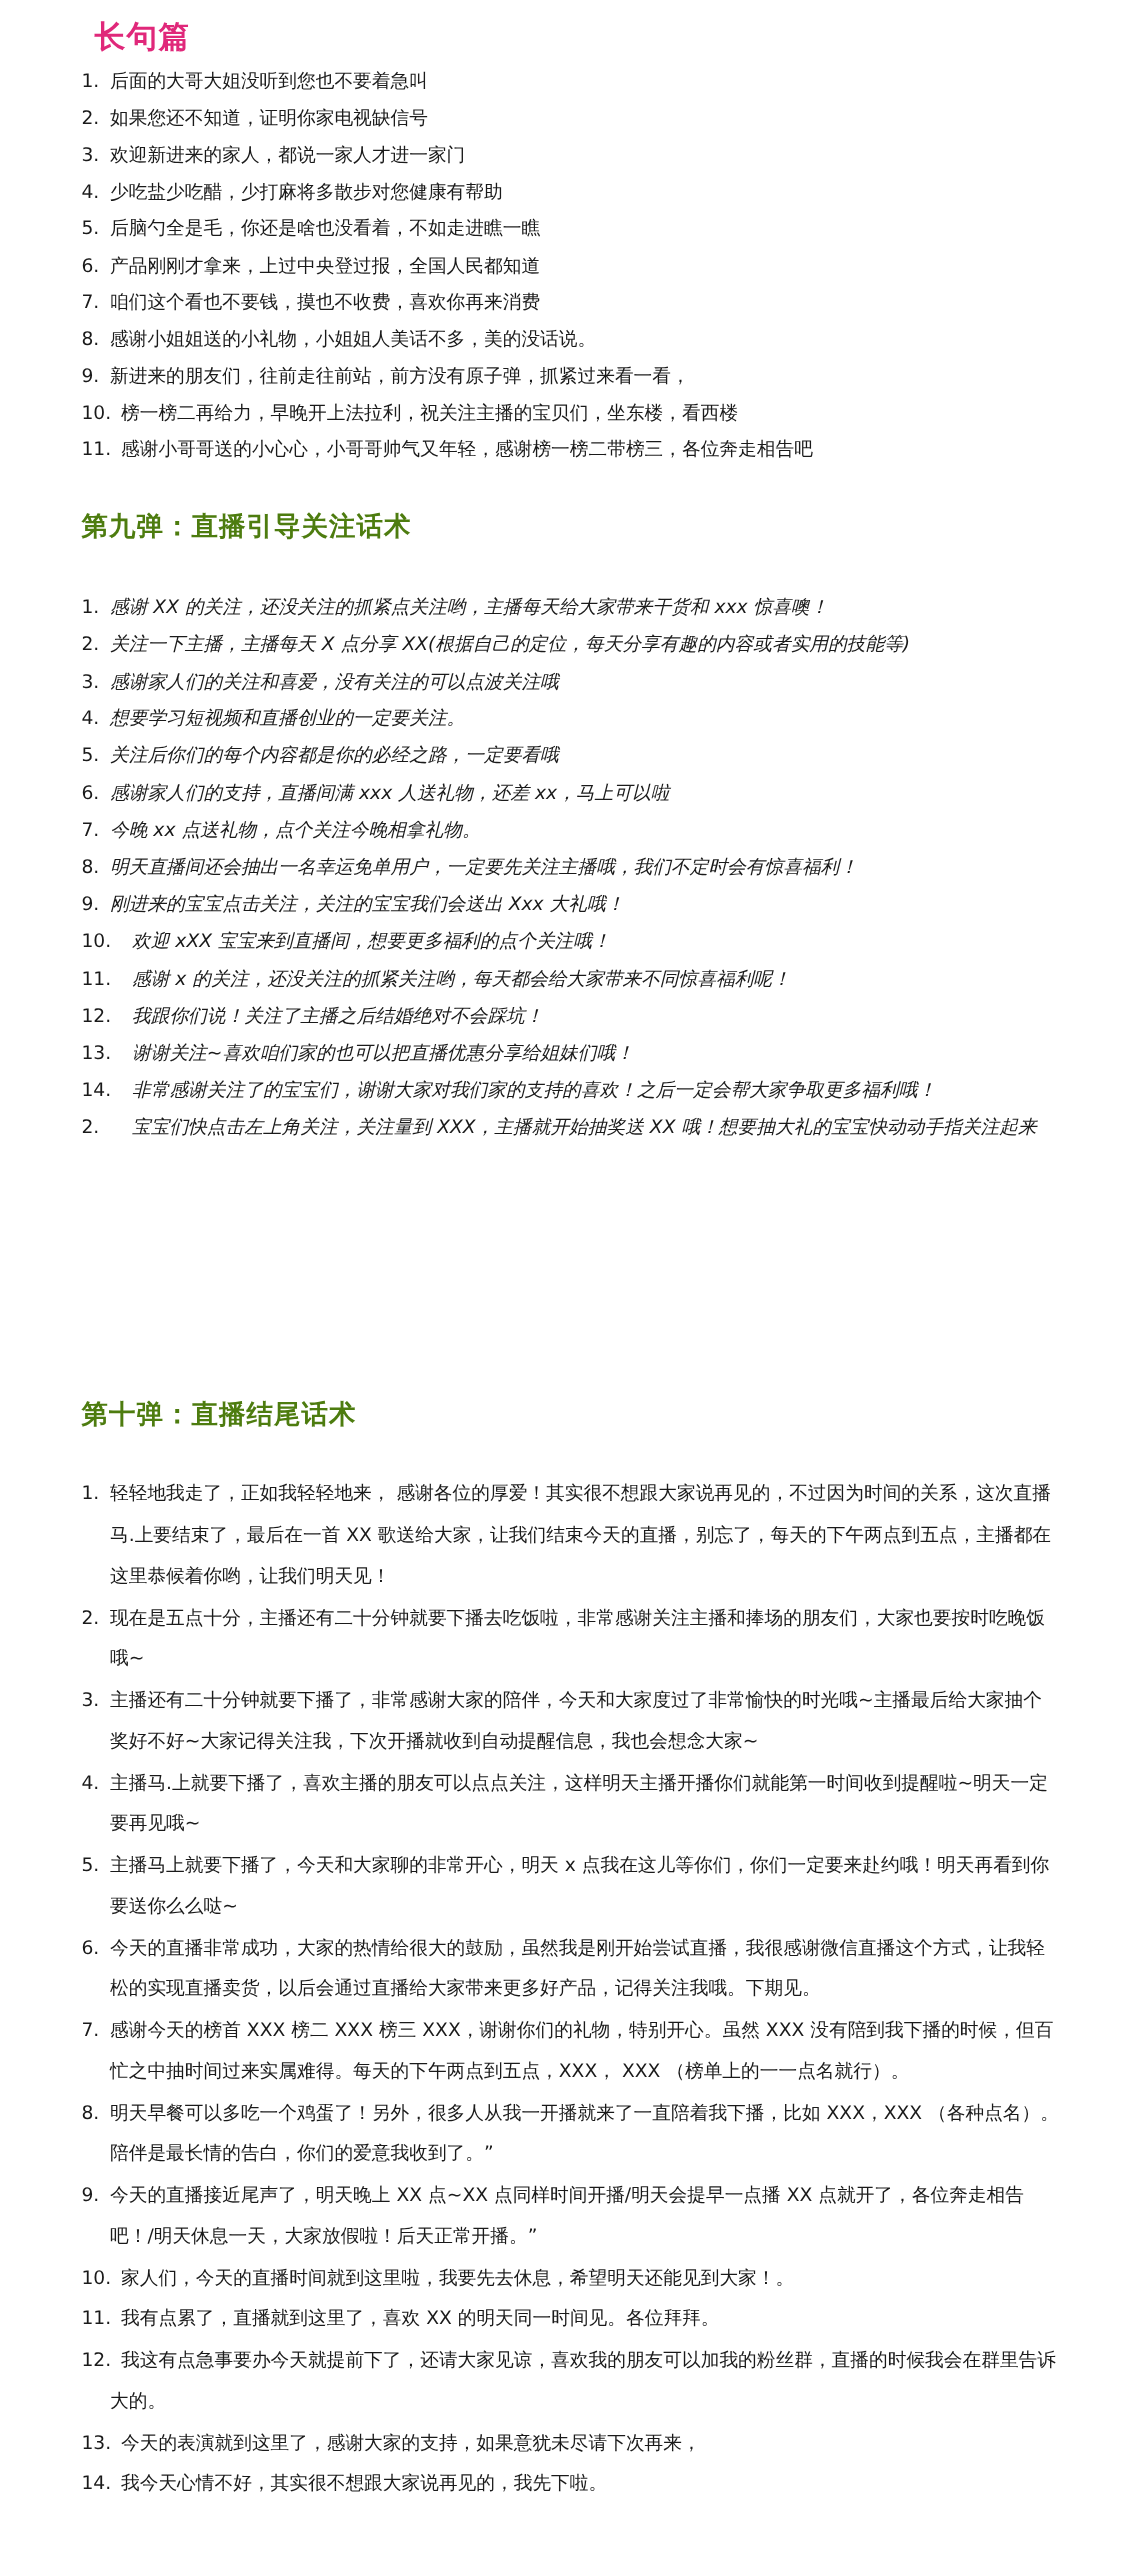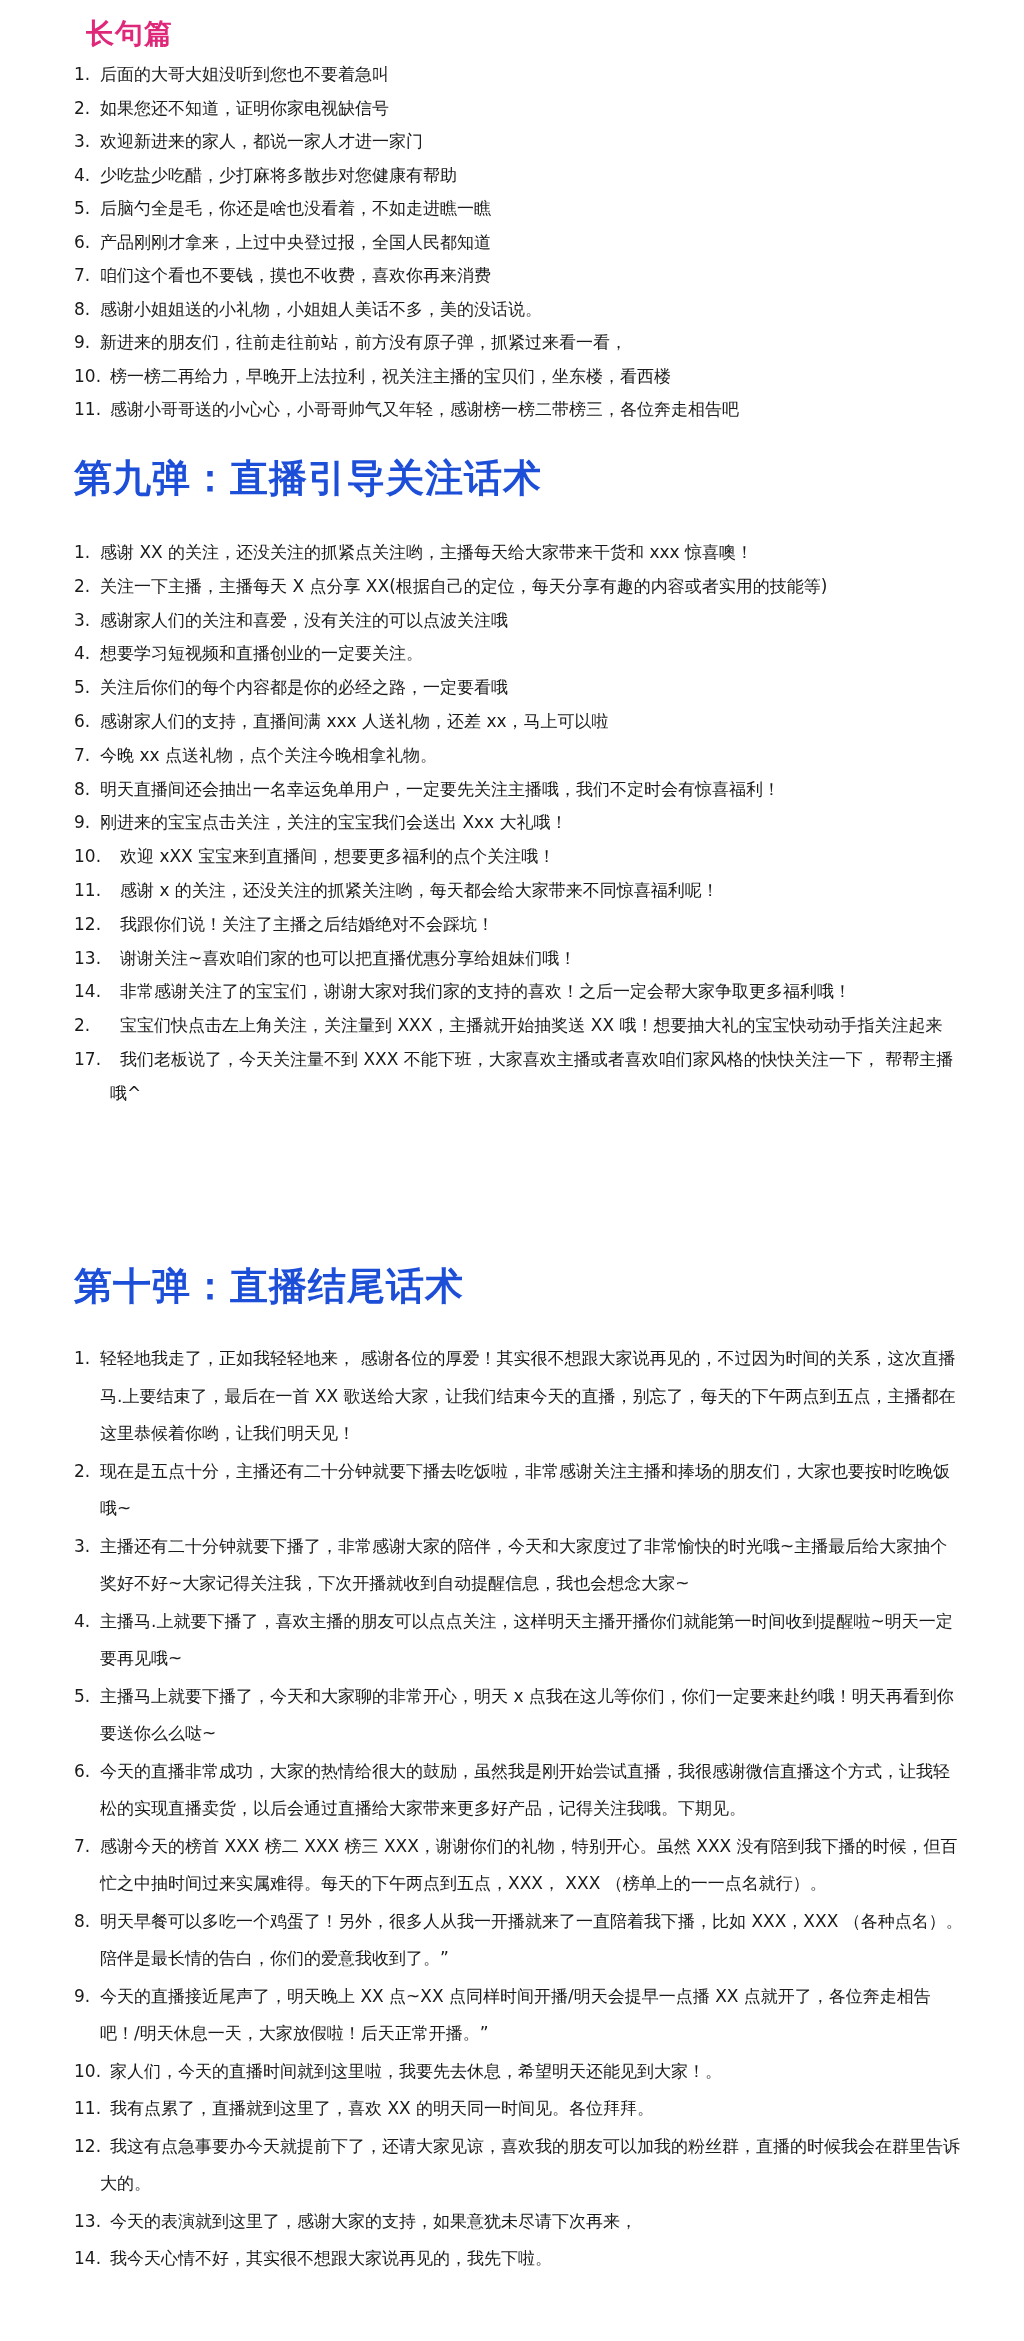--- a/index.html
+++ b/index.html
@@ -2,30 +2,30 @@
 <html><head>
 <meta charset="utf-8">
 <style>
   html, body { margin: 0; padding: 0; background: #ffffff; }
   body { width: 1024px; height: 2341px; overflow: hidden; position: relative;
          font-family: "DejaVu Sans", "Liberation Sans", sans-serif; color: #1a1a1a; }
   .page { position: absolute; left: 0; top: 0; width: 1024px; }
   .h-pink { position: absolute; left: 74px; top: 4px; margin: 12px;
             font-size: 28px; font-weight: bold; color: #e0287a; line-height: 36px; letter-spacing: 1px; }
   .h-teal { position: absolute; left: 74px; margin: 0;
-            font-size: 38px; font-weight: bold; color: #1d4ed8; line-height: 44px; letter-spacing: 1px; }
+            font-size: 24px; font-weight: bold; color: #4d7c0f; line-height: 44px; letter-spacing: 1px; }
   ol { list-style: none; margin: 0; padding: 0; position: absolute; left: 74px; width: 890px; }
   li { position: relative; font-size: 17px; color: #1a1a1a; }
   .num { position: absolute; left: 0; top: 0; }
   .txt { display: block; }
   .s1 li { line-height: 33.5px; }
   .s1 .txt { padding-left: 26px; }
   .s1 li.two .txt { padding-left: 36px; }
   .s2 li { line-height: 33.8px; }
-  .s2 .txt { padding-left: 26px; }
+  .s2 .txt { padding-left: 26px; font-style: italic; }
   .s2 li.two .txt { padding-left: 36px; text-indent: 10px; }
   .s3 li { line-height: 37.5px; }
   .s3 .txt { padding-left: 26px; }
   .s3 li.two .txt { padding-left: 26px; text-indent: 10px; }
 </style>
 </head>
 <body>
 
 <div class="page">
 
@@ -134,24 +134,20 @@
         <span class="txt">谢谢关注~喜欢咱们家的也可以把直播优惠分享给姐妹们哦！</span>
       </li>
       <li class="two">
         <span class="num">14.</span>
         <span class="txt">非常感谢关注了的宝宝们，谢谢大家对我们家的支持的喜欢！之后一定会帮大家争取更多福利哦！</span>
       </li>
       <li class="two">
         <span class="num">2.</span>
         <span class="txt">宝宝们快点击左上角关注，关注量到 XXX，主播就开始抽奖送 XX 哦！想要抽大礼的宝宝快动动手指关注起来</span>
       </li>
-      <li class="two">
-        <span class="num">17.</span>
-        <span class="txt">我们老板说了，今天关注量不到 XXX 不能下班，大家喜欢主播或者喜欢咱们家风格的快快关注一下， 帮帮主播哦^</span>
-      </li>
     </ol>
 
   <h2 class="h-teal" style="top:1264px;">第十弹：直播结尾话术</h2>
 
   <ol class="s3" id="list3" style="top:1340px;">
       <li>
         <span class="num">1.</span>
         <span class="txt">轻轻地我走了，正如我轻轻地来， 感谢各位的厚爱！其实很不想跟大家说再见的，不过因为时间的关系，这次直播马.上要结束了，最后在一首 XX 歌送给大家，让我们结束今天的直播，别忘了，每天的下午两点到五点，主播都在这里恭候着你哟，让我们明天见！</span>
       </li>
       <li>

